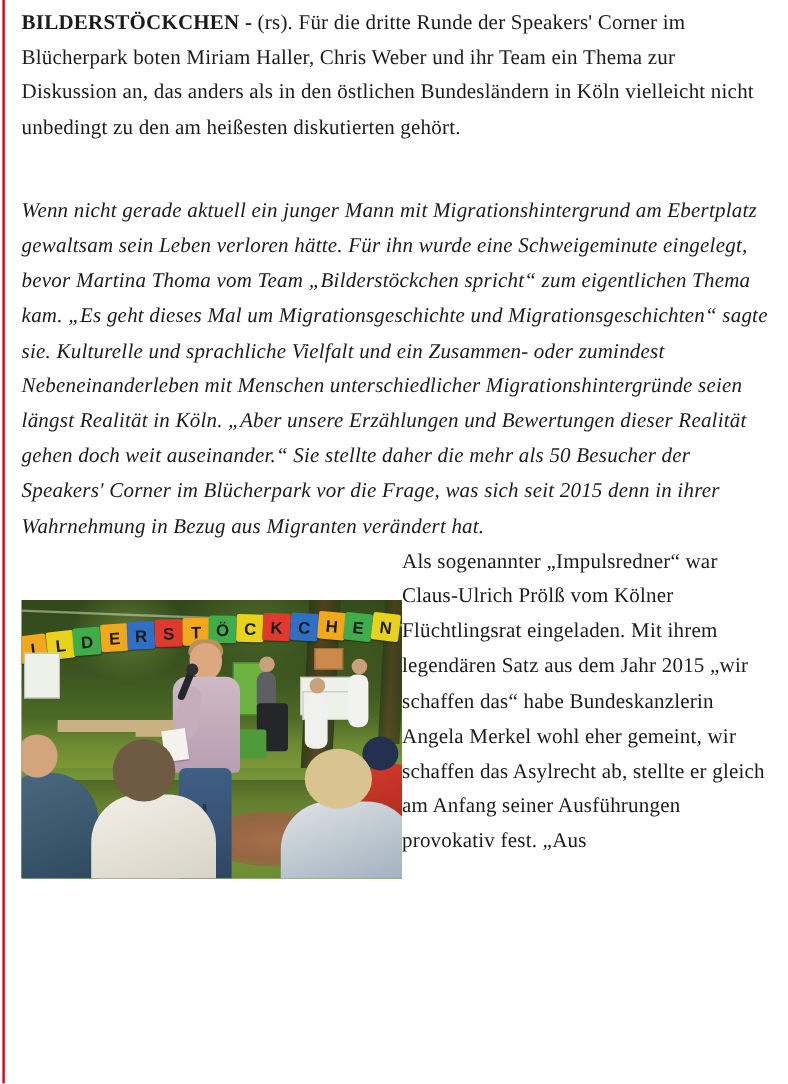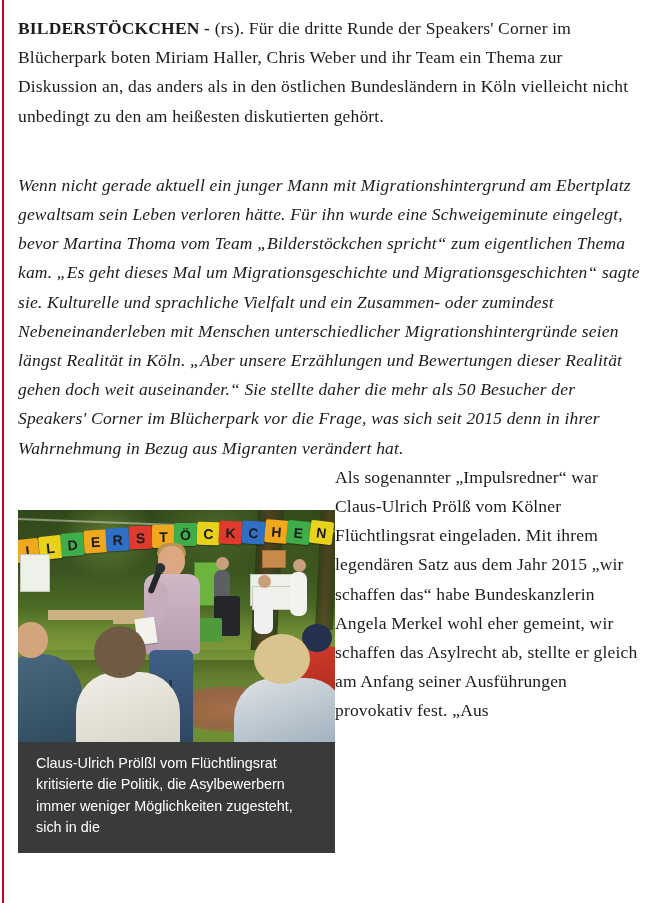--- a/index.html
+++ b/index.html
@@ -35,21 +35,21 @@
 
   .para {
     font-family: "Liberation Serif", "DejaVu Serif", serif;
     font-size: 17.5px;
     line-height: 29.2px;
     color: #1b1b1b;
     margin: 0;
     letter-spacing: 0.01em;
   }
 
-  .para-1 { padding-top: 14px; }
+  .para-1 { padding-top: 4px; }
   .para-2 { padding-top: 40px; font-style: italic; }
   .para-3 { padding-top: 0; }
 
   .lede { font-weight: bold; }
 
   
   .figure {
     float: left;
     width: 317px;
     margin: 47px 0 0 0;
@@ -341,19 +341,18 @@
         <div class="aud aud4">
             <div class="shoulders"></div>
             <div class="head"></div>
           </div>
         <div class="aud aud3">
             <div class="shoulders"></div>
             <div class="head"></div>
           </div>
       </div>
 
-      <figcaption class="caption">Claus-Ulrich Prölßl vom Flüchtlingsrat kritisierte die Politik, die Asylbewerbern immer weniger Möglichkeiten zugesteht, sich in die</figcaption>
     </figure>
 
     <p class="para para-3">Als sogenannter „Impulsredner“ war Claus-Ulrich Prölß vom Kölner Flüchtlingsrat eingeladen. Mit ihrem legendären Satz aus dem Jahr 2015 „wir schaffen das“ habe Bundeskanzlerin Angela Merkel wohl eher gemeint, wir schaffen das Asylrecht ab, stellte er gleich am Anfang seiner Ausführungen provokativ fest. „Aus</p>
 
   </div>
 </div>
 
 </body></html>

